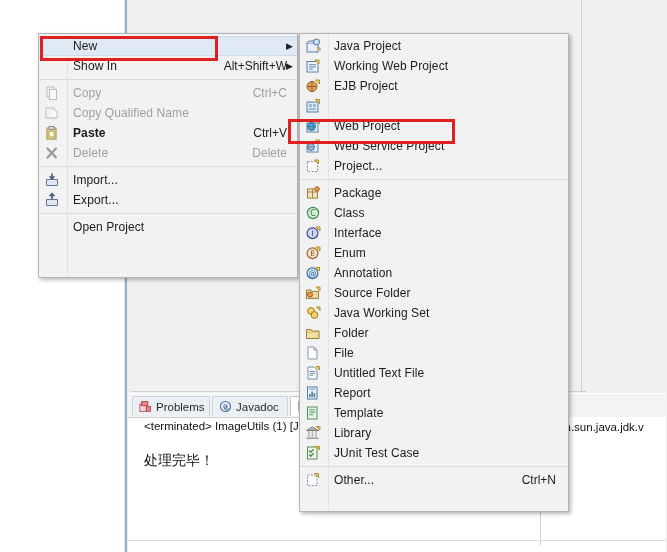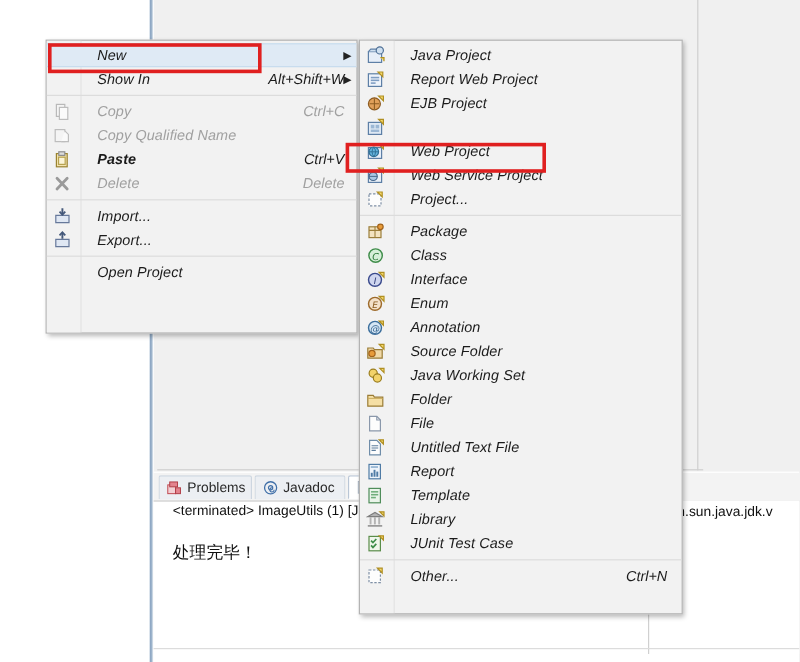--- a/index.html
+++ b/index.html
@@ -43,21 +43,21 @@
   
   .menu{
     position:absolute;background:#f2f2f2;border:1px solid #b3b3b3;
     box-shadow:2px 2px 4px rgba(0,0,0,.28);box-sizing:border-box;
   }
   .menu .gutter{position:absolute;left:0;top:0;bottom:0;width:28px;background:#f2f2f2;}
   .menu .gutter-line{position:absolute;left:28px;top:0;bottom:0;width:1px;background:#e3e3e3;}
   .menu-list{position:relative;padding:2px 0;}
   .mi{
     position:relative;height:20px;display:flex;align-items:center;box-sizing:border-box;
-    padding-left:36px;white-space:nowrap;font-style:italic;
+    padding-left:28px;white-space:nowrap;
   }
   .mi .ic{position:absolute;left:5px;top:2px;width:16px;height:16px;}
   .mi .lbl{font-size:12px;color:#1b1b1b;padding-left:6px;letter-spacing:.1px;}
   .mi.bold .lbl{font-weight:bold;}
   .mi.disabled .lbl{color:#a0a0a0;}
   .mi .accel{position:absolute;font-size:12px;color:#1b1b1b;margin-left:44px;}
   .mi.disabled .accel{color:#a0a0a0;}
   .mi .arrow{position:absolute;font-size:9px;color:#222;line-height:1;}
   .sep{height:1px;margin:3px 0 3px 0;background:#dcdcdc;}
   .mi.hl{background:#dfeaf5;border-top:1px solid #c8dcee;border-bottom:1px solid #c8dcee;}
@@ -233,21 +233,21 @@
       <div class="mi">
         <span class="ic">
           <svg width="16" height="16" viewBox="0 0 16 16">
             <rect x="2" y="3.5" width="11" height="10.5" fill="#eef3fa" stroke="#5d7fa6"></rect>
             <rect x="4" y="6" width="7" height="1.3" fill="#7e9dc2"></rect>
             <rect x="4" y="8.3" width="7" height="1.3" fill="#7e9dc2"></rect>
             <rect x="4" y="10.6" width="4" height="1.3" fill="#7e9dc2"></rect>
             <path d="M10 2 l4 0 l0 4 z" fill="#f5d86a" stroke="#b08f22"></path>
           </svg>
         </span>
-        <span class="lbl">Report Web Project</span>
+        <span class="lbl">Working Web Project</span>
       </div>
       <div class="mi">
         <span class="ic">
           <svg width="16" height="16" viewBox="0 0 16 16">
             <circle cx="7" cy="8.5" r="5" fill="#e0a05a" stroke="#8c5c22"></circle>
             <path d="M3 8.5 h8 M7 4 v9" stroke="#8c5c22" stroke-width=".9"></path>
             <path d="M10.5 2 l4 0 l0 4 z" fill="#f5d86a" stroke="#b08f22"></path>
           </svg>
         </span>
         <span class="lbl">EJB Project</span>

